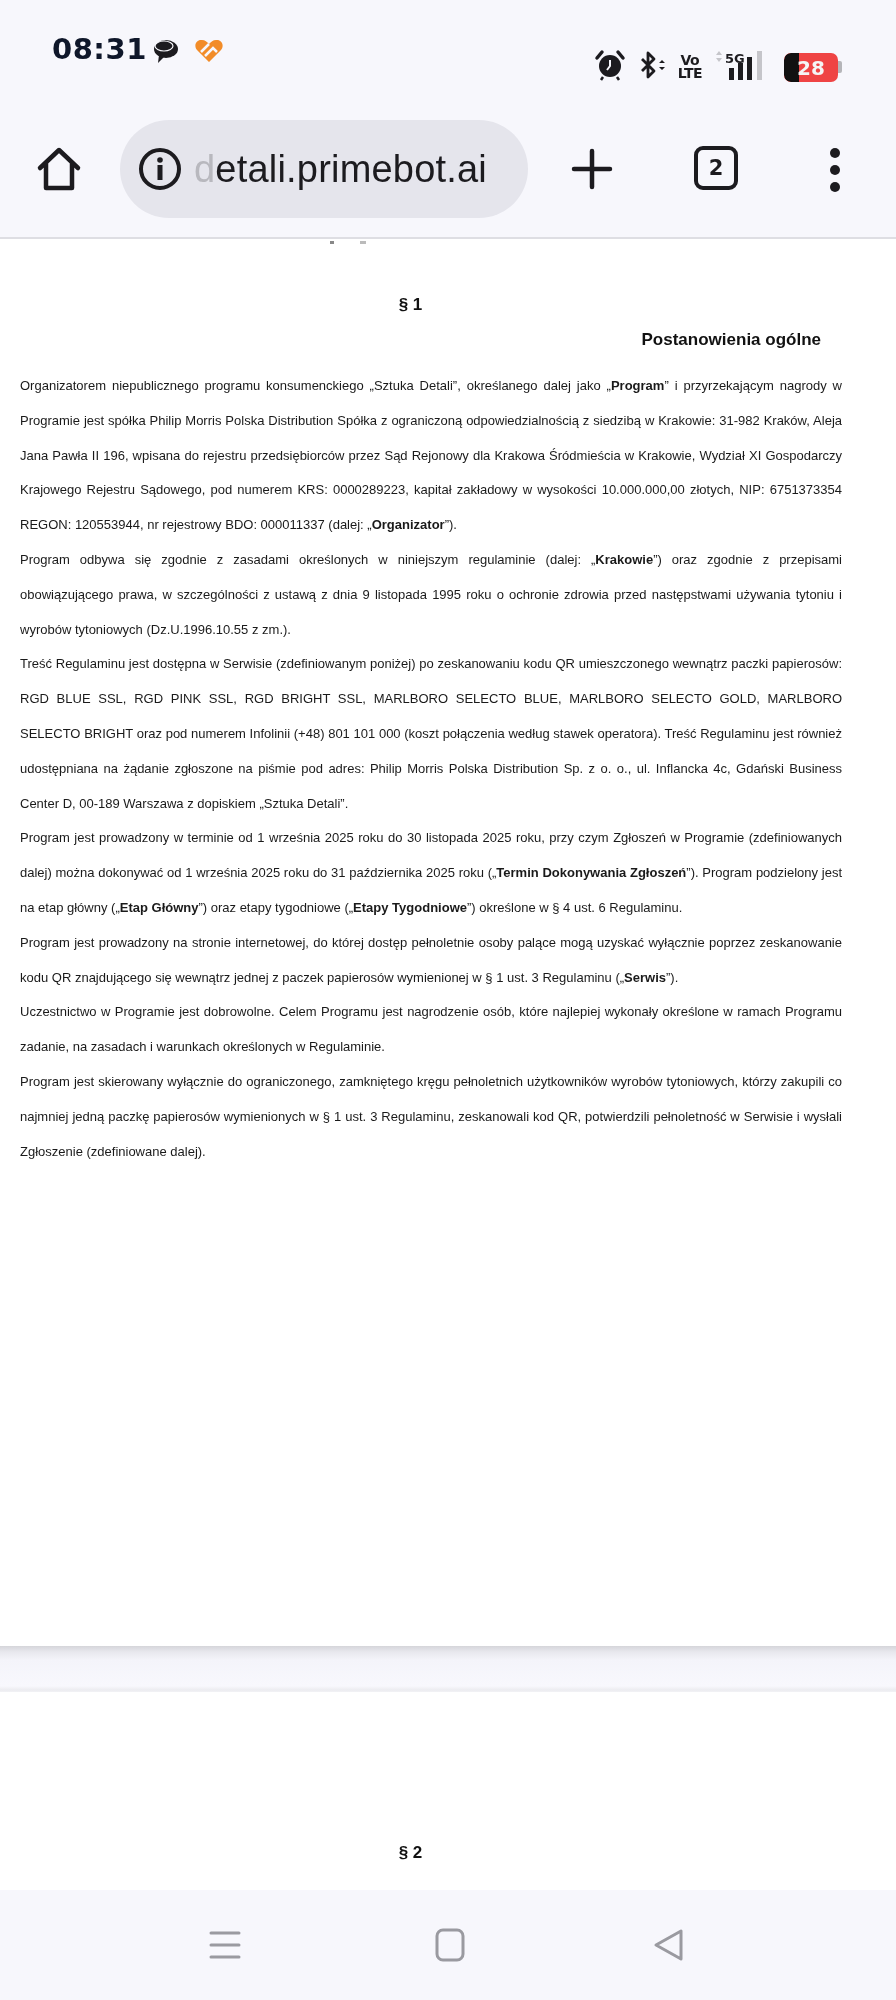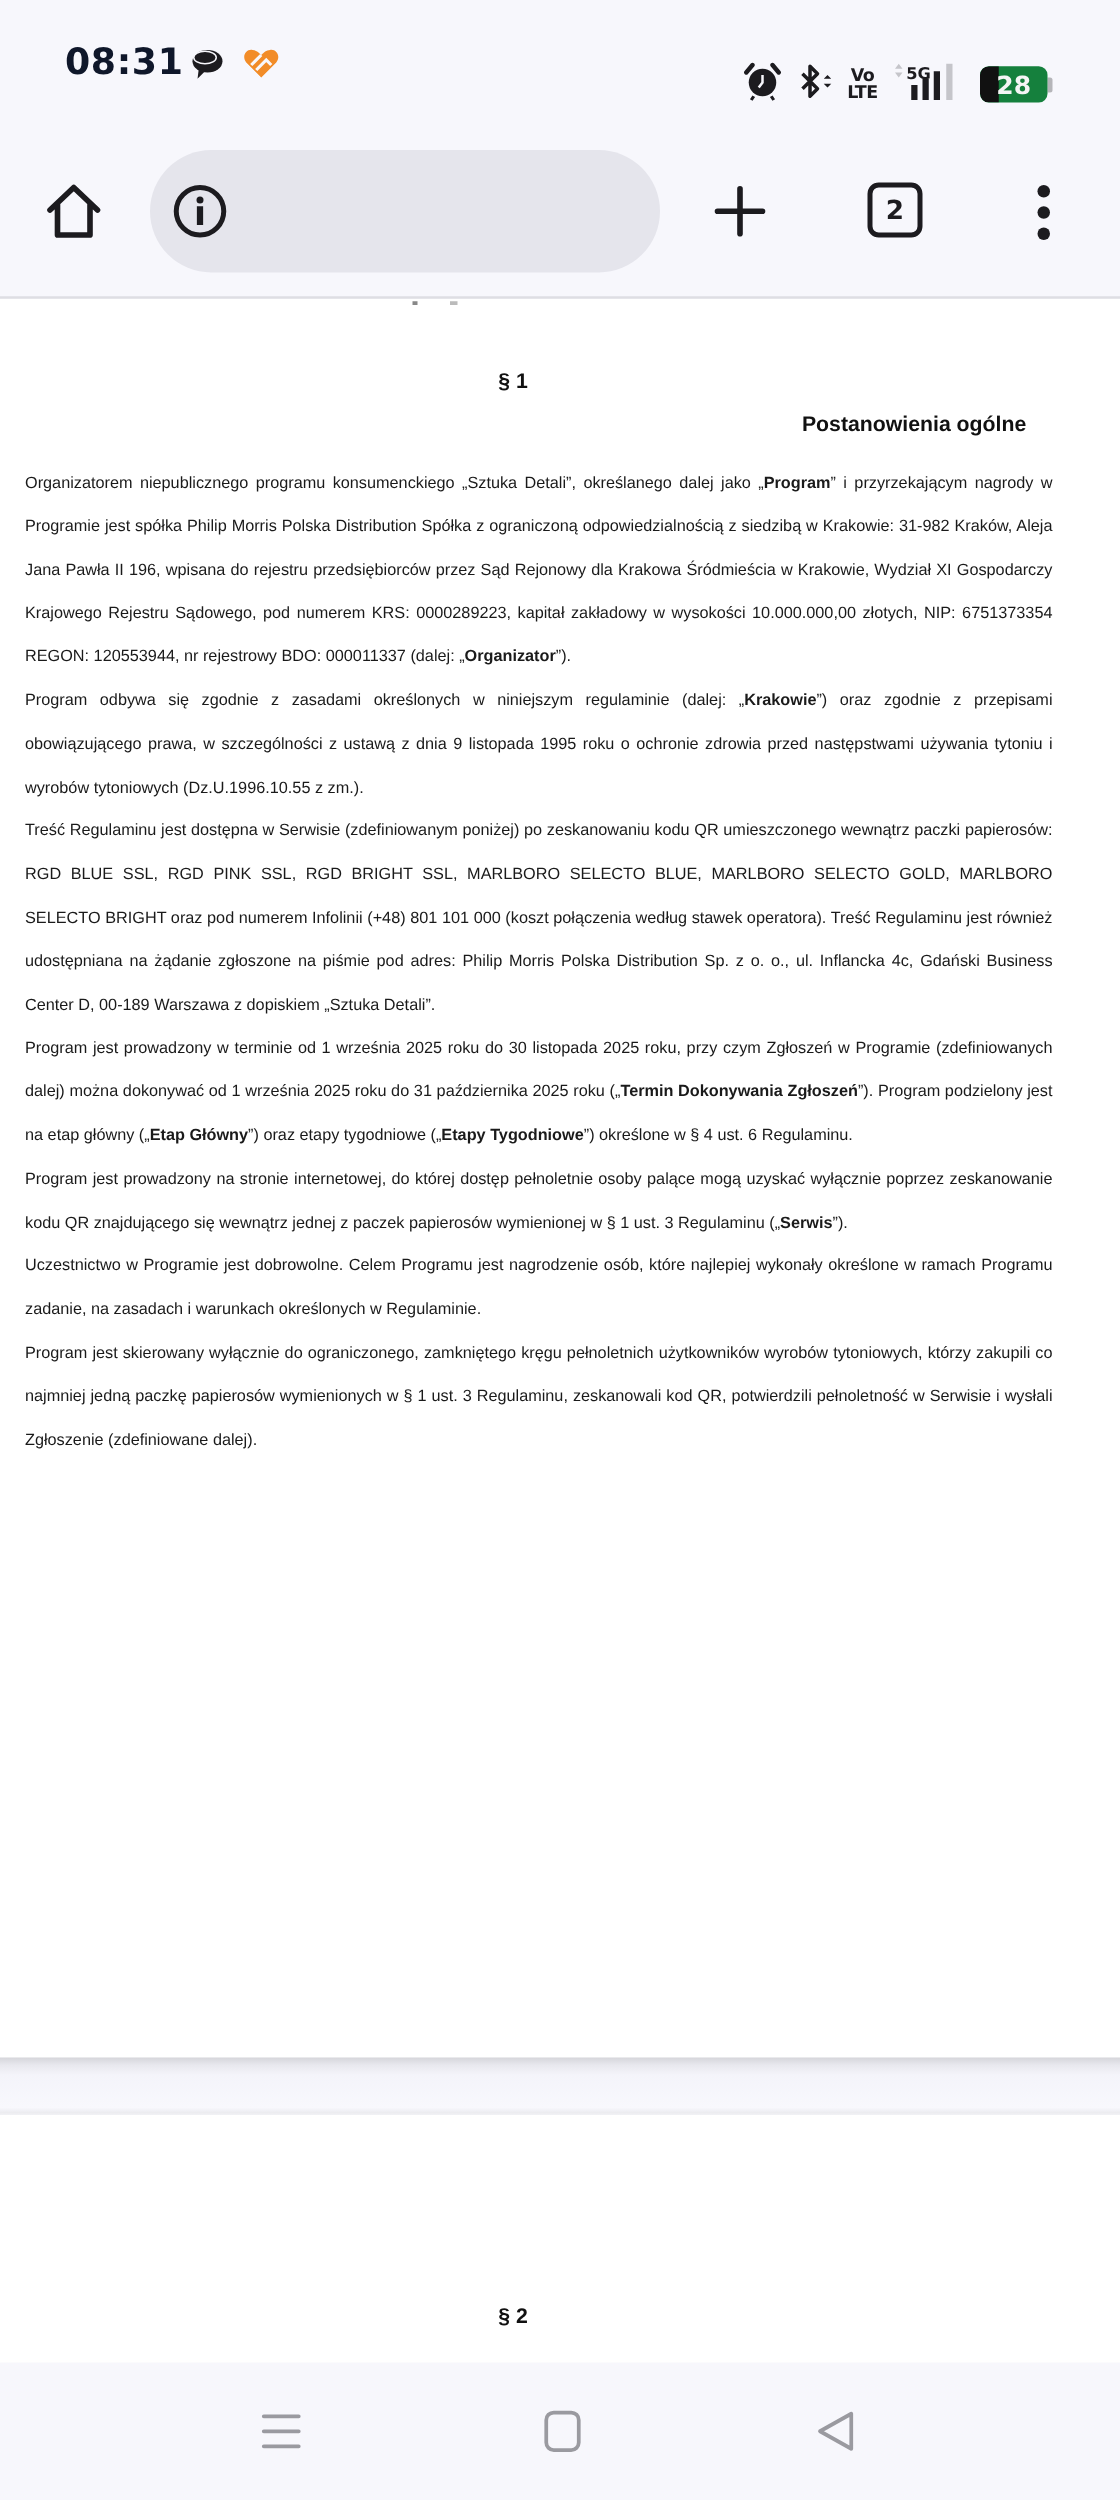--- a/index.html
+++ b/index.html
@@ -5,21 +5,21 @@
     * { box-sizing: border-box; margin: 0; padding: 0; }
     html, body { width: 896px; height: 2000px; overflow: hidden; background: #ffffff; }
     body { position: relative; font-family: "Liberation Sans", sans-serif; color: #1c1b1f; }
 
     
     .status-bar { position: absolute; left: 0; top: 0; width: 896px; height: 100px; background: #f7f7fc; }
     .status-time { position: absolute; left: 52px; top: 32px; font-family: "DejaVu Sans", sans-serif; font-weight: bold; font-size: 29px; color: #0f172a; letter-spacing: 0.5px; }
     .status-left-icons { position: absolute; left: 152px; top: 38px; display: flex; gap: 14px; align-items: center; }
     .status-right-icons { position: absolute; right: 54px; top: 48px; display: flex; gap: 10px; align-items: center; }
     .volte { font-family: "DejaVu Sans", sans-serif; font-weight: bold; font-size: 14px; line-height: 13px; color: #1c1b1f; text-align: center; letter-spacing: -0.5px; }
-    .battery { position: relative; width: 54px; height: 29px; background: #15803d; border-radius: 7px; overflow: hidden; margin-left: 6px; }
+    .battery { position: relative; width: 54px; height: 29px; background: #ef4444; border-radius: 7px; overflow: hidden; margin-left: 6px; }
     .battery-fill { position: absolute; left: 0; top: 0; height: 100%; background: #111; border-radius: 7px 0 0 7px; }
     .battery-text { position: absolute; left: 0; right: 0; top: 3px; text-align: center; font-family: "DejaVu Sans", sans-serif; font-weight: bold; font-size: 20px; color: #f5f5f5; }
     .battery-tip { width: 4px; height: 12px; background: #b5b5b9; border-radius: 0 2px 2px 0; margin-left: -10px; }
 
     
     .toolbar { position: absolute; left: 0; top: 100px; width: 896px; height: 139px; background: #f7f7fc; border-bottom: 2px solid #dedee3; }
     .tb-btn { position: absolute; display: flex; align-items: center; justify-content: center; }
     .home-btn { left: 30px; top: 40px; width: 58px; height: 58px; }
     .url-bar { position: absolute; left: 120px; top: 20px; width: 408px; height: 98px; background: #e5e5ec; border-radius: 49px; display: flex; align-items: center; }
     .info-icon { margin-left: 18px; width: 44px; height: 44px; }
@@ -110,20 +110,21 @@
     <svg width="48" height="48" viewBox="0 0 48 48">
         <path d="M5 23 L24 5 L43 23 M11 18 V43 H37 V18" stroke="#1c1b1f" stroke-width="4.5" fill="none" stroke-linejoin="round" stroke-linecap="round"></path>
       </svg>
   </div>
   <div class="url-bar">
     <svg class="info-icon" viewBox="0 0 44 44">
         <circle cx="22" cy="22" r="19" stroke="#1c1b1f" stroke-width="4" fill="none"></circle>
         <circle cx="22" cy="13" r="2.8" fill="#1c1b1f"></circle>
         <rect x="19.5" y="18" width="5" height="15" fill="#1c1b1f"></rect>
       </svg>
+    <span class="url-text"><span class="url-fade">d</span><span>etali.primebot.ai</span></span>
   </div>
   <div class="tb-btn new-tab-btn">
     <svg width="44" height="44" viewBox="0 0 44 44">
         <path d="M22 4 V40 M4 22 H40" stroke="#1c1b1f" stroke-width="4.5" stroke-linecap="round"></path>
       </svg>
   </div>
   <div class="tab-count">
     <span>2</span>
   </div>
   <div class="tb-btn menu-btn">

